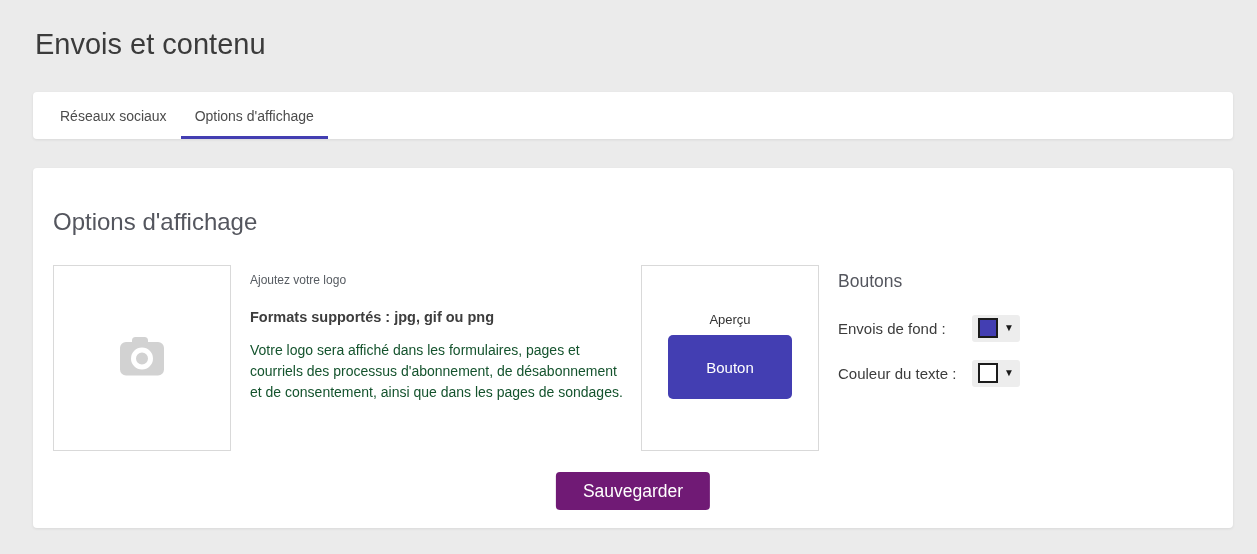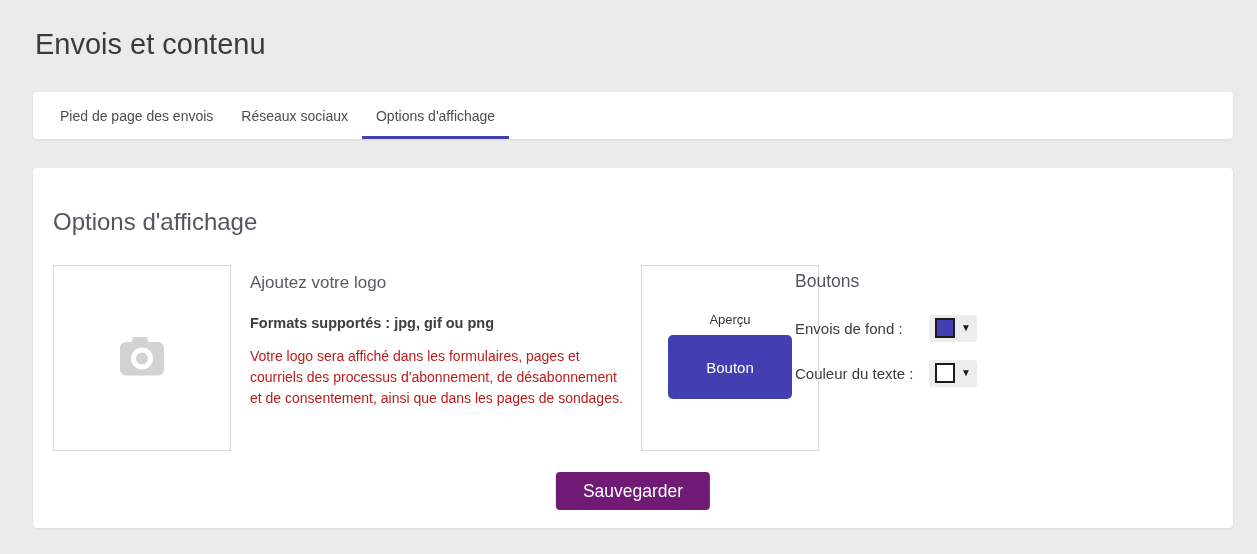--- a/index.html
+++ b/index.html
@@ -49,40 +49,40 @@
 
   .logo-box {
     position: absolute; left: 20px; top: 97px;
     width: 178px; height: 186px;
     background: #ffffff; border: 1px solid #d9d9d9;
     display: flex; align-items: center; justify-content: center;
     cursor: pointer;
   }
 
   .logo-info { position: absolute; left: 217px; top: 105px; width: 382px; }
-  .logo-heading { font-size: 17px; font-weight: 400; color: #565b61; }
+  .logo-heading { font-size: 12px; font-weight: 400; color: #565b61; }
   .logo-bold { margin-top: 19px; font-size: 14.5px; font-weight: bold; color: #3d3d3d; line-height: 22px; }
   .logo-bold span { display: block; }
-  .logo-desc { margin-top: 12px; font-size: 14px; color: #b91c1c; line-height: 21px; }
+  .logo-desc { margin-top: 12px; font-size: 14px; color: #14532d; line-height: 21px; }
 
   .preview-box {
     position: absolute; left: 608px; top: 97px;
     width: 178px; height: 186px;
     background: #ffffff; border: 1px solid #d9d9d9;
     display: flex; flex-direction: column; align-items: center;
   }
   .preview-label { margin-top: 46px; font-size: 13px; color: #333333; }
   .preview-btn {
     margin-top: 8px; width: 124px; height: 64px;
     border: none; border-radius: 5px;
     color: #ffffff; font-size: 15px;
     font-family: "Liberation Sans", sans-serif;
   }
 
-  .buttons-col { position: absolute; left: 762px; top: 103px; }
+  .buttons-col { position: absolute; left: 805px; top: 103px; }
   .buttons-heading { font-size: 17.5px; font-weight: 400; color: #54565e; }
   .color-row { display: flex; align-items: center; margin-top: 22px; height: 28px; }
   .color-row.second { margin-top: 17px; }
   .color-label { font-size: 15px; color: #3c3c3c; min-width: 124px; }
   .color-picker {
     display: inline-flex; align-items: center;
     background: #ededed; border-radius: 3px;
     padding: 3px 6px; margin-left: 10px;
     cursor: pointer; height: 27px;
   }
@@ -104,21 +104,20 @@
   }
 </style>
 </head>
 <body>
 
 <div class="page">
 
   <h1 class="page-title">Envois et contenu</h1>
 
   <nav class="tabbar">
-    <div class="tab">Pied de page des envois</div>
     <div class="tab">Réseaux sociaux</div>
     <div class="tab active">Options d'affichage</div>
   </nav>
 
   <main class="card">
 
     <h2 class="section-title">Options d'affichage</h2>
 
     <div class="logo-box">
       <span>

